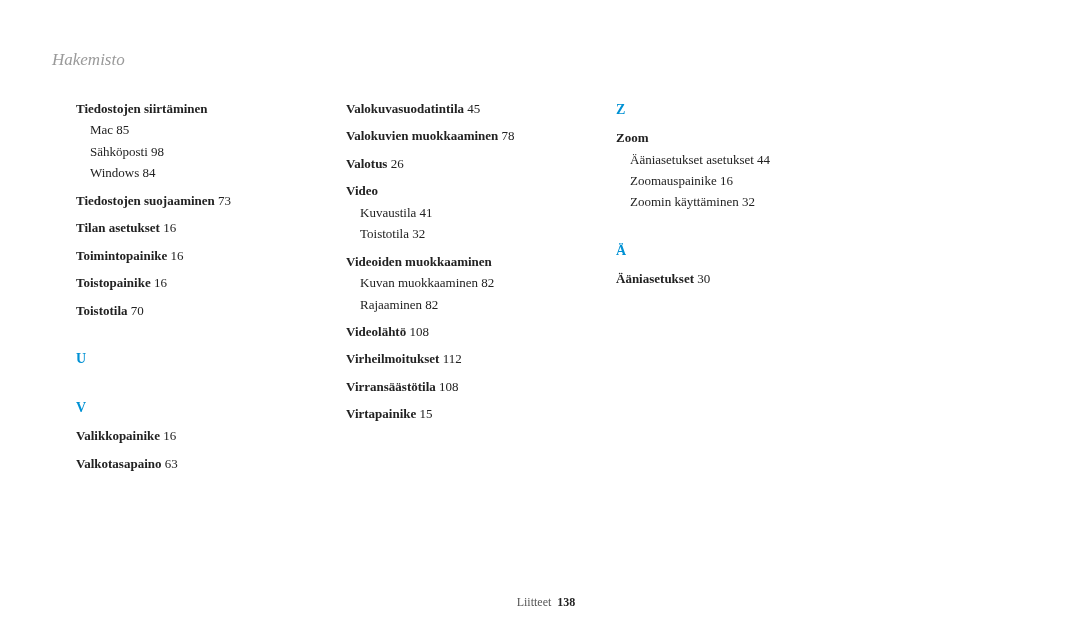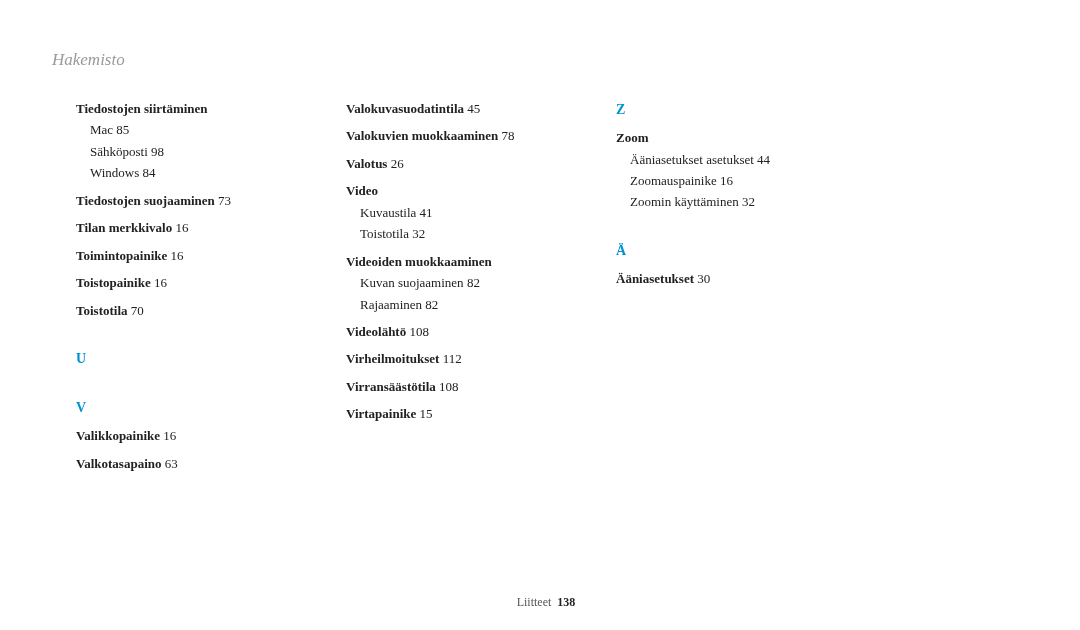--- a/index.html
+++ b/index.html
@@ -84,42 +84,42 @@
 
   <div class="columns">
 
     <div class="col">
       <div class="main-entry first"><span>Tiedostojen siirtäminen</span></div>
       <div class="sub-entry"><span>Mac</span>  <span class="page-num">85</span></div>
       <div class="sub-entry"><span>Sähköposti</span>  <span class="page-num">98</span></div>
       <div class="sub-entry"><span>Windows</span>  <span class="page-num">84</span></div>
 
       <div class="main-entry"><span>Tiedostojen suojaaminen</span>  <span class="page-num">73</span></div>
-      <div class="main-entry"><span>Tilan merkkivalo</span>  <span class="page-num">16</span></div>
+      <div class="main-entry"><span>Tilan asetukset</span>  <span class="page-num">16</span></div>
       <div class="main-entry"><span>Toimintopainike</span>  <span class="page-num">16</span></div>
       <div class="main-entry"><span>Toistopainike</span>  <span class="page-num">16</span></div>
       <div class="main-entry"><span>Toistotila</span>  <span class="page-num">70</span></div>
 
       <div class="letter-heading">U</div>
 
       <div class="letter-heading">V</div>
       <div class="main-entry"><span>Valikkopainike</span>  <span class="page-num">16</span></div>
       <div class="main-entry"><span>Valkotasapaino</span>  <span class="page-num">63</span></div>
     </div>
 
     <div class="col">
       <div class="main-entry first"><span>Valokuvasuodatintila</span>  <span class="page-num">45</span></div>
       <div class="main-entry"><span>Valokuvien muokkaaminen</span>  <span class="page-num">78</span></div>
       <div class="main-entry"><span>Valotus</span>  <span class="page-num">26</span></div>
       <div class="main-entry"><span>Video</span></div>
       <div class="sub-entry"><span>Kuvaustila</span>  <span class="page-num">41</span></div>
       <div class="sub-entry"><span>Toistotila</span>  <span class="page-num">32</span></div>
 
       <div class="main-entry"><span>Videoiden muokkaaminen</span></div>
-      <div class="sub-entry"><span>Kuvan suojaaminen</span>  <span class="page-num">82</span></div>
+      <div class="sub-entry"><span>Kuvan muokkaaminen</span>  <span class="page-num">82</span></div>
       <div class="sub-entry"><span>Rajaaminen</span>  <span class="page-num">82</span></div>
 
       <div class="main-entry"><span>Videolähtö</span>  <span class="page-num">108</span></div>
       <div class="main-entry"><span>Virheilmoitukset</span>  <span class="page-num">112</span></div>
       <div class="main-entry"><span>Virransäästötila</span>  <span class="page-num">108</span></div>
       <div class="main-entry"><span>Virtapainike</span>  <span class="page-num">15</span></div>
     </div>
 
     <div class="col">
       <div class="letter-heading first">Z</div>

